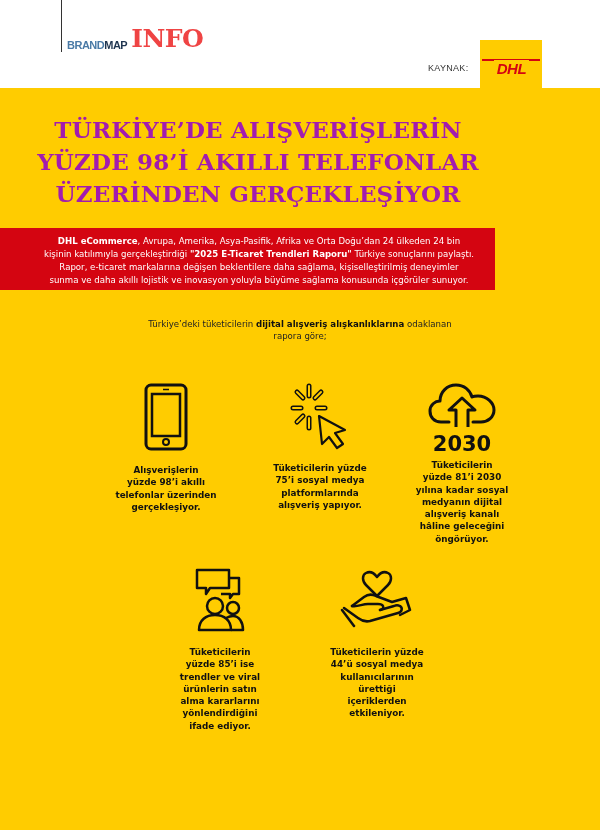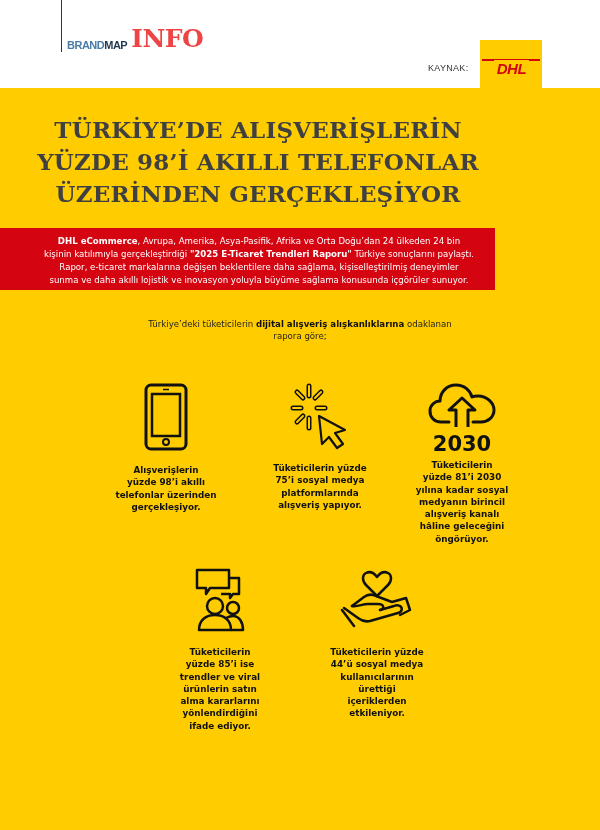--- a/index.html
+++ b/index.html
@@ -15,21 +15,21 @@
   .brand-info { margin-left: 4px; font-family: "DejaVu Serif", serif; font-weight: bold; font-size: 25px; line-height: 22px; color: #ef4444; letter-spacing: -0.5px; }
 
   .source { position: absolute; left: 428px; top: 40px; display: flex; align-items: center; }
   .source-label { font-family: "Liberation Sans", sans-serif; font-size: 9px; color: #333; letter-spacing: 0.3px; }
   .dhl-logo { margin-left: 12px; width: 62px; height: 56px; background: #ffcc00; display: flex; align-items: center; justify-content: center; position: relative; }
   .dhl-logo .bar { position: absolute; left: 2px; right: 2px; height: 2px; background: #d40511; top: 19px; }
   .dhl-logo .txt { position: relative; font-family: "Liberation Sans", sans-serif; font-weight: bold; font-style: italic; font-size: 15px; color: #d40511; background: #ffcc00; padding: 0 3px; letter-spacing: -0.5px; }
 
   .main { position: absolute; left: 0; top: 88px; width: 600px; height: 742px; background: #ffcc00; }
 
-  .title { position: absolute; left: 0; top: 26px; width: 516px; text-align: center; font-family: "DejaVu Serif", serif; font-weight: bold; font-size: 23px; line-height: 32px; color: #404040; letter-spacing: 0.2px; }
+  .title { position: absolute; left: 0; top: 26px; width: 516px; text-align: center; font-family: "DejaVu Serif", serif; font-weight: bold; font-size: 23px; line-height: 32px; color: #a21caf; letter-spacing: 0.2px; }
 
   .banner { position: absolute; left: 0; top: 140px; width: 495px; height: 62px; background: #d40511; color: #ffffff; text-align: center; font-family: "DejaVu Sans", sans-serif; font-size: 8.6px; line-height: 13px; padding-top: 7px; padding-left: 23px; }
   .banner b { font-weight: bold; }
 
   .intro { position: absolute; left: 100px; top: 230px; width: 400px; text-align: center; font-size: 8.6px; line-height: 12px; color: #222; }
   .intro b { font-weight: bold; color: #111; }
 
   .stat { position: absolute; text-align: center; }
   .stat .icon { display: block; margin: 0 auto; }
   .stat .txt { font-size: 8.8px; line-height: 12.3px; font-weight: bold; color: #111; }
@@ -124,21 +124,21 @@
   <div class="stat" style="left:396px; top:292px; width:132px;">
     <svg class="icon" width="70" height="48" viewBox="0 0 70 48">
       <path d="M22 42 H14 C7 42 3 37 3 31 C3 25 8 21 13 21 C13 12 20 5 29 5 C37 5 43 10 45 17 C47 16 49 16 51 16 C60 16 67 23 67 30 C67 37 61 42 54 42 H46" fill="none" stroke="#111" stroke-width="3" stroke-linejoin="round" stroke-linecap="round"></path>
       <path d="M29 47 V30 H22 L35 18 L48 30 H41 V47" fill="none" stroke="#111" stroke-width="3" stroke-linejoin="round"></path>
     </svg>
     <div class="year" style="margin-top:4px;">2030</div>
     <div class="txt" style="margin-top:3px;">
       <div>Tüketicilerin</div>
       <div>yüzde 81’i 2030</div>
       <div>yılına kadar sosyal</div>
-      <div>medyanın birincil</div>
+      <div>medyanın dijital</div>
       <div>alışveriş kanalı</div>
       <div>hâline geleceğini</div>
       <div>öngörüyor.</div>
     </div>
   </div>
 
   <div class="stat" style="left:150px; top:478px; width:140px;">
     <svg class="icon" width="54" height="68" viewBox="0 0 54 68">
       <path d="M4 4 H36 V22 H17 L13 28 L13 22 H4 Z" fill="none" stroke="#111" stroke-width="2.5" stroke-linejoin="round"></path>
       <path d="M36 12 H46 V28 H40 L37 32 L37 28 H28" fill="none" stroke="#111" stroke-width="2.5" stroke-linejoin="round"></path>

